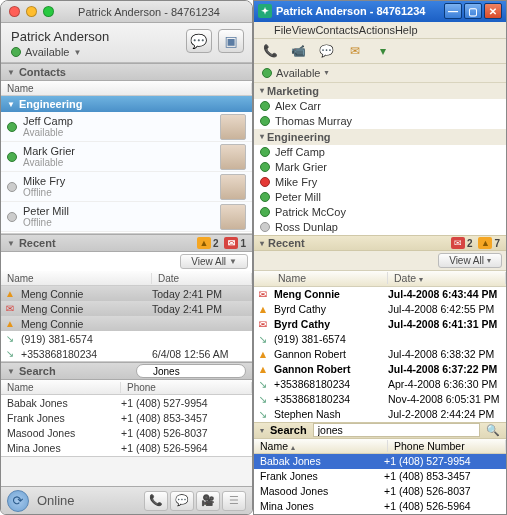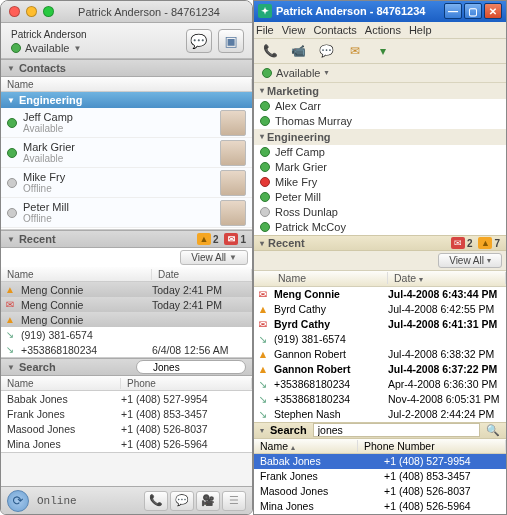--- a/index.html
+++ b/index.html
@@ -8,21 +8,21 @@
   .left { width: 253px; background: #f4f4f4; border-radius: 8px 8px 6px 6px; overflow: hidden; }
   .right { width: 254px; background: #eee; }
 
   
   .mac-tb { background: linear-gradient(#e8e8e8,#cfcfcf); height: 22px; display: flex; align-items: center; padding: 0 8px; border-bottom: 1px solid #aaa; }
   .traffic { display: flex; gap: 6px; }
   .dot { width: 11px; height: 11px; border-radius: 50%; border: 1px solid rgba(0,0,0,.25); }
   .dot.r { background: #ff5f57; } .dot.y { background: #ffbd2e; } .dot.g { background: #28c940; }
   .mac-title { flex: 1; text-align: center; font-size: 11px; color: #444; }
   .user-hdr { background: linear-gradient(#f4f4f4,#e3e3e3); padding: 6px 10px 4px; border-bottom: 1px solid #bbb; position: relative; }
-  .uname { font-size: 10px; color: #333; }
+  .uname { font-size: 13px; color: #333; }
   .avail-row { display: flex; align-items: center; gap: 4px; margin-top: 2px; }
   .pres { width: 10px; height: 10px; border-radius: 50%; display: inline-block; }
   .pres.av { background: #4caf50; border: 1px solid #2e7d32; }
   .pres.off { background: #ccc; border: 1px solid #999; }
   .pres.bz { background: #e53935; border: 1px solid #a02725; }
   .avail-txt { font-size: 11px; color: #444; }
   .tri { font-size: 8px; color: #666; }
   .hdr-icons { position: absolute; right: 8px; top: 6px; display: flex; gap: 6px; }
   .hbtn { width: 26px; height: 24px; background: linear-gradient(#fdfdfd,#dcdcdc); border: 1px solid #aaa; border-radius: 4px; display: flex; align-items: center; justify-content: center; color: #5b7ca3; font-size: 14px; }
 
@@ -57,34 +57,34 @@
   .sym.env::before { content:"✉"; }
   .badge .num { font-weight: bold; color: #444; }
 
   .sect input.search { margin-left: auto; font-size: 10px; border: 1px solid #aaa; border-radius: 9px; height: 14px; padding: 0 6px 0 16px; width: 110px; background: #fff; }
   .srow { display: flex; font-size: 10.5px; padding: 1px 0; height: 15px; align-items: center; background: #fff; }
   .srow .nm { width: 120px; padding-left: 6px; color: #333; }
   .srow .ph { color: #333; }
 
   .footer { margin-top: auto; background: linear-gradient(#e6e6e6,#cfcfcf); border-top: 1px solid #aaa; height: 28px; display: flex; align-items: center; padding: 0 6px; gap: 8px; }
   .sync { width: 22px; height: 22px; border-radius: 50%; background: radial-gradient(#a7c9ec,#6fa3d4); border: 1px solid #5a86b4; display:flex; align-items:center; justify-content:center; color:#2a5a8a; font-size:13px; }
-  .ftxt { font-size: 11px; color: #555; font-family: Liberation Mono, monospace; }
+  .ftxt { font-size: 13px; color: #555; }
   .fbtns { margin-left: auto; display: flex; gap: 2px; }
   .fbtn { width: 24px; height: 20px; background: linear-gradient(#fdfdfd,#dedede); border: 1px solid #bbb; border-radius: 3px; display:flex; align-items:center; justify-content:center; color:#999; font-size:11px; }
 
   
   .xp-tb { background: linear-gradient(#3a81e0,#1b5fc4); height: 22px; display:flex; align-items:center; padding:0 4px; color:#fff; font-size:11px; font-weight:bold; gap:4px; }
   .xp-tb .xicon { width:14px; height:14px; background:#2a7; border-radius:2px; display:flex; align-items:center; justify-content:center; font-size:9px; }
   .xp-tb .t { flex:1; }
   .xp-ctrl { display:flex; gap:2px; }
   .xp-ctrl div { width:18px; height:16px; border:1px solid #0a3a7a; border-radius:2px; display:flex; align-items:center; justify-content:center; font-size:10px; }
   .xp-min, .xp-max { background: linear-gradient(#7bb1f0,#3a7ed8); color:#fff; }
   .xp-cls { background: linear-gradient(#f08262,#d94b2a); color:#fff; }
 
-  .menubar { background:#efebde; height:18px; display:flex; align-items:center; font-size:11px; gap:8px; padding:0 2px; color:#333; border-bottom:1px solid #d4cfb8; }
+  .menubar { background:#efebde; height:18px; display:flex; align-items:center; font-size:11px; gap:0; padding:0 20px; color:#333; border-bottom:1px solid #d4cfb8; }
   .toolbar { background:#efebde; height:26px; display:flex; align-items:center; gap:6px; padding:0 6px; border-bottom:1px solid #d4cfb8; }
   .tbtn { width:22px; height:20px; border:1px solid transparent; border-radius:2px; display:flex; align-items:center; justify-content:center; font-size:12px; }
   .tbtn.g { color:#3a8a3a; } .tbtn.b { color:#3a6aaa; } .tbtn.o { color:#c78a2a; }
 
   .avail-bar { background:#efebde; height:20px; display:flex; align-items:center; gap:4px; padding:0 8px; font-size:11px; color:#444; border-bottom:1px solid #d9d4be; }
 
   .xsect { background: linear-gradient(#eee7cc,#e0d8b8); height:17px; display:flex; align-items:center; padding:0 6px; font-size:11px; font-weight:bold; color:#555; border-top:1px solid #d0c8a8; border-bottom:1px solid #d0c8a8; gap:4px; }
   .xsect .rt { margin-left:auto; display:flex; gap:6px; align-items:center; font-weight:normal; }
   .xgrp { background:#efebde; font-size:11px; font-weight:bold; color:#555; padding:2px 6px; display:flex; align-items:center; gap:3px; }
   .xrow { display:flex; align-items:center; font-size:11px; padding:1px 6px; gap:5px; background:#fff; height:15px; }
@@ -323,26 +323,26 @@
       </div>
       <div class="xrow">
      <span class="pres bz"></span>
      <span class="nm">Mike Fry</span>
       </div>
       <div class="xrow">
      <span class="pres av"></span>
      <span class="nm">Peter Mill</span>
       </div>
       <div class="xrow">
+     <span class="pres av"></span>
+     <span class="nm">Patrick McCoy</span>
+      </div>
+      <div class="xrow">
      <span class="pres off"></span>
      <span class="nm">Ross Dunlap</span>
-      </div>
-      <div class="xrow">
-     <span class="pres av"></span>
-     <span class="nm">Patrick McCoy</span>
       </div>
     </div>
 
   <div class="xsect">
     <span class="tri">▾</span>
     <span>Recent</span>
     <span class="rt">
       <span class="badge">
           <span class="sym env"></span>
           <span class="num">2</span>
@@ -411,21 +411,21 @@
       </div>
     </div>
 
   <div class="xsearchbar">
     <span class="tri">▾</span>
     <b>Search</b>
     <input value="jones" style="">
     <span class="mag">🔍</span>
   </div>
   <div class="xlisthdr2">
-    <div style="width:104px"><span>Name</span> <span class="tri">▴</span></div>
+    <div style="width:134px"><span>Name</span> <span class="tri">▴</span></div>
     <div style="flex:1">Phone Number</div>
   </div>
   <div id="right-search">
       <div class="xsr sel">
      <div class="nm">Babak Jones</div>
      <div class="ph">+1 (408) 527-9954</div>
       </div>
       <div class="xsr ">
      <div class="nm">Frank Jones</div>
      <div class="ph">+1 (408) 853-3457</div>

